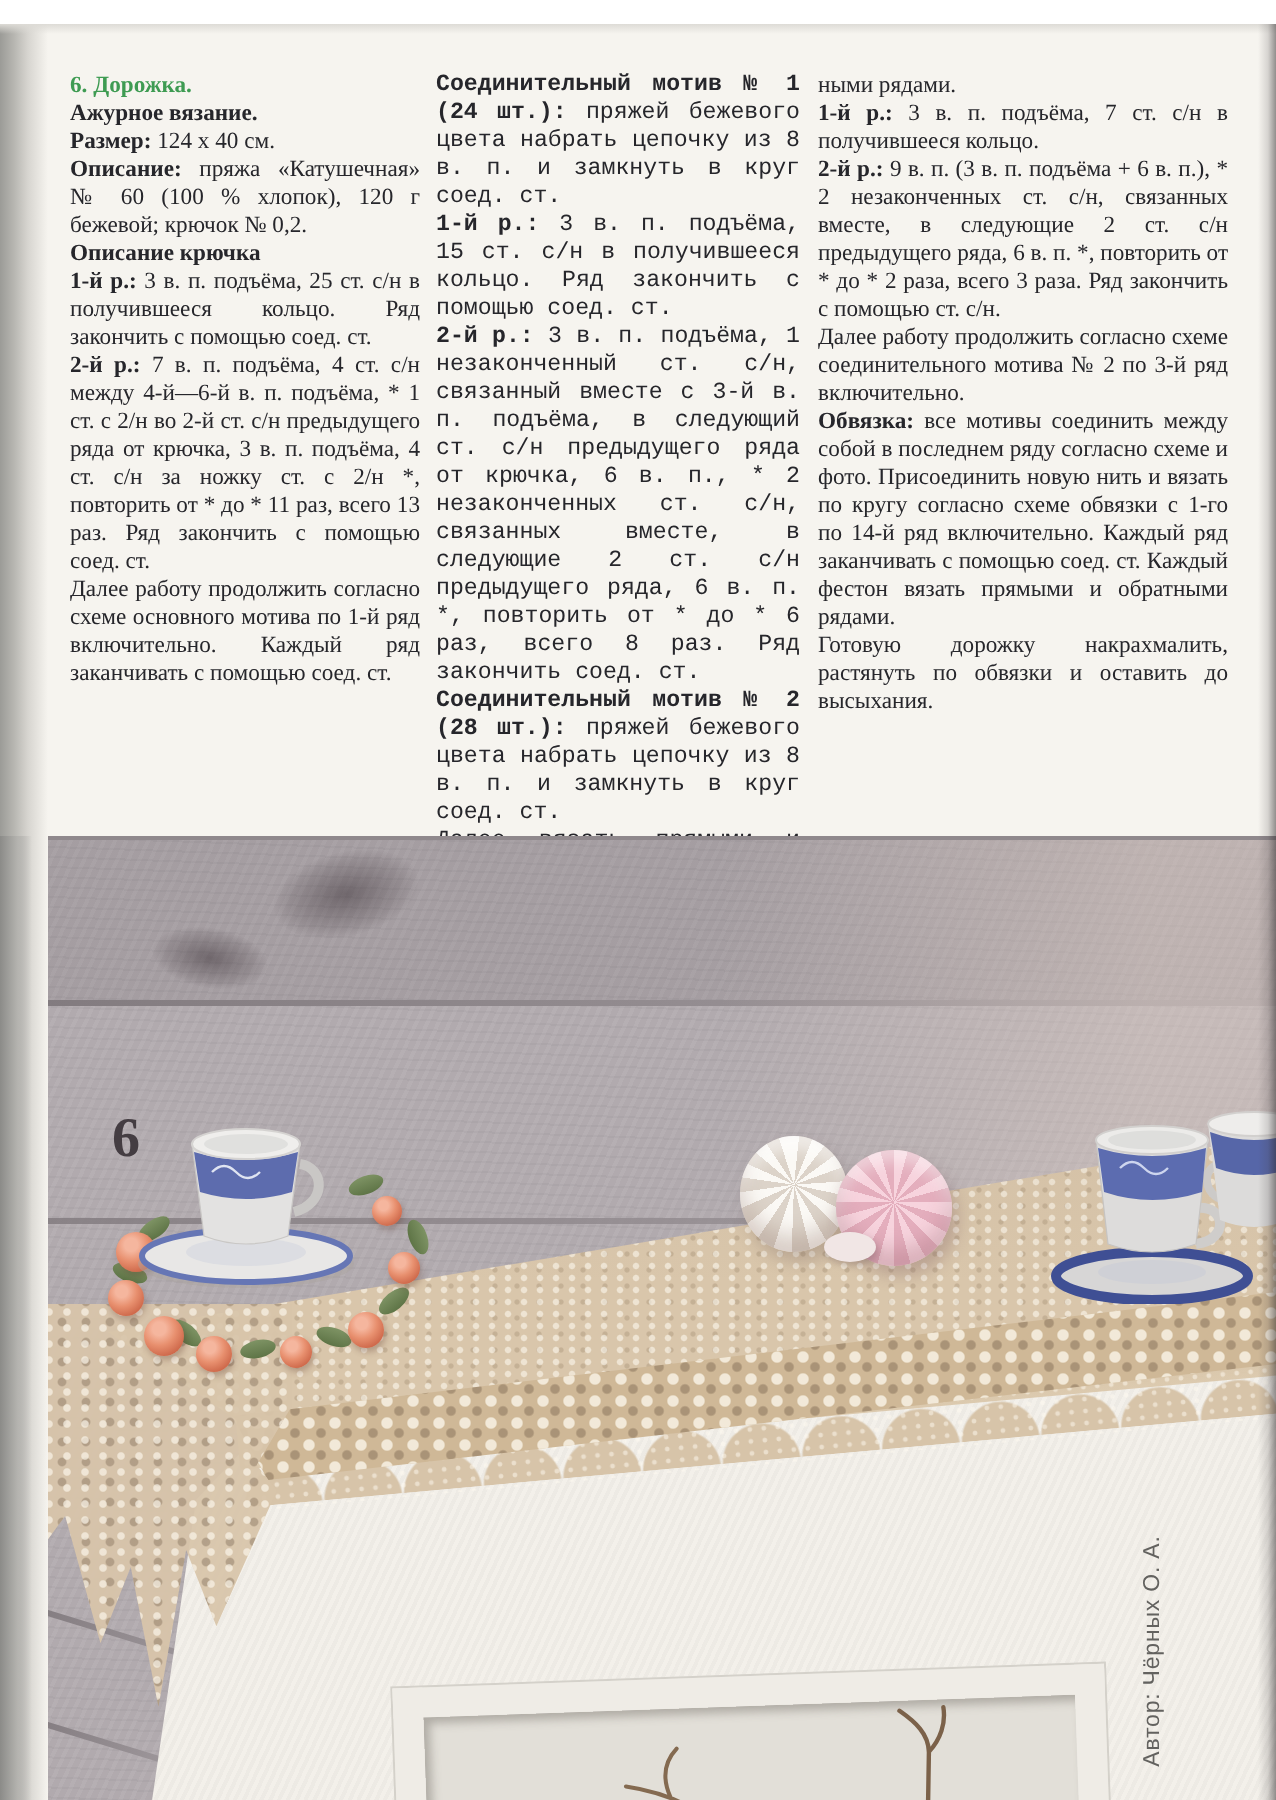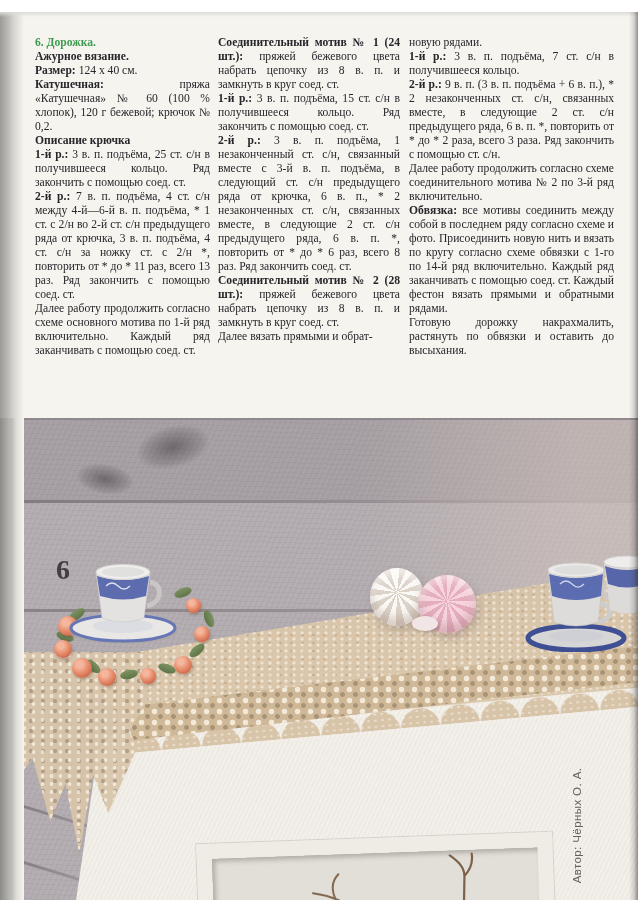--- a/index.html
+++ b/index.html
@@ -10,21 +10,21 @@
     background:linear-gradient(90deg,#9b9b97 0px,#b7b6b1 7px,#d7d5d0 14px,#f6f4ef 24px);z-index:40;}
   .gutter-photo{position:absolute;left:0;top:406px;width:16px;height:494px;
     background:linear-gradient(90deg,#8b8b88 0px,#b5b4b0 9px,rgba(181,180,176,0) 16px);z-index:41;}
   .top-edge{position:absolute;left:0;top:0;width:100%;height:5px;
     background:linear-gradient(180deg,#dddbd6,rgba(221,219,214,0));z-index:42;}
   .edge-right{position:absolute;right:0;top:0;width:9px;height:100%;z-index:42;
     background:linear-gradient(90deg,rgba(70,65,68,0),rgba(70,65,68,.18) 55%,rgba(45,41,43,.5));}
   
   .col{position:absolute;top:24px;}
   #col-0{left:35px;width:175px;}
-  #col-1{left:218px;width:182px;}
+  #col-1{left:218px;width:182px;font-family:Liberation Mono, monospace;}
   #col-2{left:409px;width:205px;}
   .col p{margin:0;text-align:justify;font-size:11.6px;line-height:14px;color:#26262b;}
   .col p b{font-weight:bold;}
   .col p.heading{color:#3e9b52;font-weight:bold;}
   
   .photo{position:absolute;left:18px;top:406px;width:620px;height:494px;overflow:hidden;
          border-top:2px solid #8f888c;}
   .wall{position:absolute;inset:0;background-color:#b1aaae;
     background-image:
       linear-gradient(180deg,rgba(20,10,15,.08) 0px,rgba(20,10,15,.08) 80px,rgba(0,0,0,0) 81px),
@@ -114,35 +114,35 @@
 <body>
 
 <div class="page">
   <div class="top-edge"></div>
   <div class="gutter"></div>
 
   <div class="col" id="col-0">
       <p class="heading"><b>6. Дорожка.</b></p>
       <p><b>Ажурное вязание.</b></p>
       <p><b>Размер:</b> 124 х 40 см.</p>
-      <p><b>Катушечная:</b> пряжа «Катушечная» № 60 (100 % хлопок), 120 г бежевой; крючок № 0,2.</p>
+      <p><b>Описание:</b> пряжа «Катушечная» № 60 (100 % хлопок), 120 г бежевой; крючок № 0,2.</p>
       <p><b>Описание крючка</b></p>
       <p><b>1-й р.:</b> 3 в. п. подъёма, 25 ст. с/н в получившееся кольцо. Ряд закончить с помощью соед. ст.</p>
       <p><b>2-й р.:</b> 7 в. п. подъёма, 4 ст. с/н между 4-й—6-й в. п. подъёма, * 1 ст. с 2/н во 2-й ст. с/н предыдущего ряда от крючка, 3 в. п. подъёма, 4 ст. с/н за ножку ст. с 2/н *, повторить от * до * 11 раз, всего 13 раз. Ряд закончить с помощью соед. ст.</p>
       <p>Далее работу продолжить согласно схеме основного мотива по 1-й ряд включительно. Каждый ряд заканчивать с помощью соед. ст.</p>
     </div>
   <div class="col" id="col-1">
       <p><b>Соединительный мотив № 1 (24 шт.):</b> пряжей бежевого цвета набрать цепочку из 8 в. п. и замкнуть в круг соед. ст.</p>
       <p><b>1-й р.:</b> 3 в. п. подъёма, 15 ст. с/н в получившееся кольцо. Ряд закончить с помощью соед. ст.</p>
       <p><b>2-й р.:</b> 3 в. п. подъёма, 1 незаконченный ст. с/н, связанный вместе с 3-й в. п. подъёма, в следующий ст. с/н предыдущего ряда от крючка, 6 в. п., * 2 незаконченных ст. с/н, связанных вместе, в следующие 2 ст. с/н предыдущего ряда, 6 в. п. *, повторить от * до * 6 раз, всего 8 раз. Ряд закончить соед. ст.</p>
       <p><b>Соединительный мотив № 2 (28 шт.):</b> пряжей бежевого цвета набрать цепочку из 8 в. п. и замкнуть в круг соед. ст.</p>
       <p>Далее вязать прямыми и обрат-</p>
     </div>
   <div class="col" id="col-2">
-      <p>новую рядами.</p>
+      <p>ными рядами.</p>
       <p><b>1-й р.:</b> 3 в. п. подъёма, 7 ст. с/н в получившееся кольцо.</p>
       <p><b>2-й р.:</b> 9 в. п. (3 в. п. подъёма + 6 в. п.), * 2 незаконченных ст. с/н, связанных вместе, в следующие 2 ст. с/н предыдущего ряда, 6 в. п. *, повторить от * до * 2 раза, всего 3 раза. Ряд закончить с помощью ст. с/н.</p>
       <p>Далее работу продолжить согласно схеме соединительного мотива № 2 по 3-й ряд включительно.</p>
       <p><b>Обвязка:</b> все мотивы соединить между собой в последнем ряду согласно схеме и фото. Присоединить новую нить и вязать по кругу согласно схеме обвязки с 1-го по 14-й ряд включительно. Каждый ряд заканчивать с помощью соед. ст. Каждый фестон вязать прямыми и обратными рядами.</p>
       <p>Готовую дорожку накрахмалить, растянуть по обвязки и оставить до высыхания.</p>
     </div>
 
   <div class="photo">
     <div class="wall">
       <div class="seam" id="seam1"></div>

